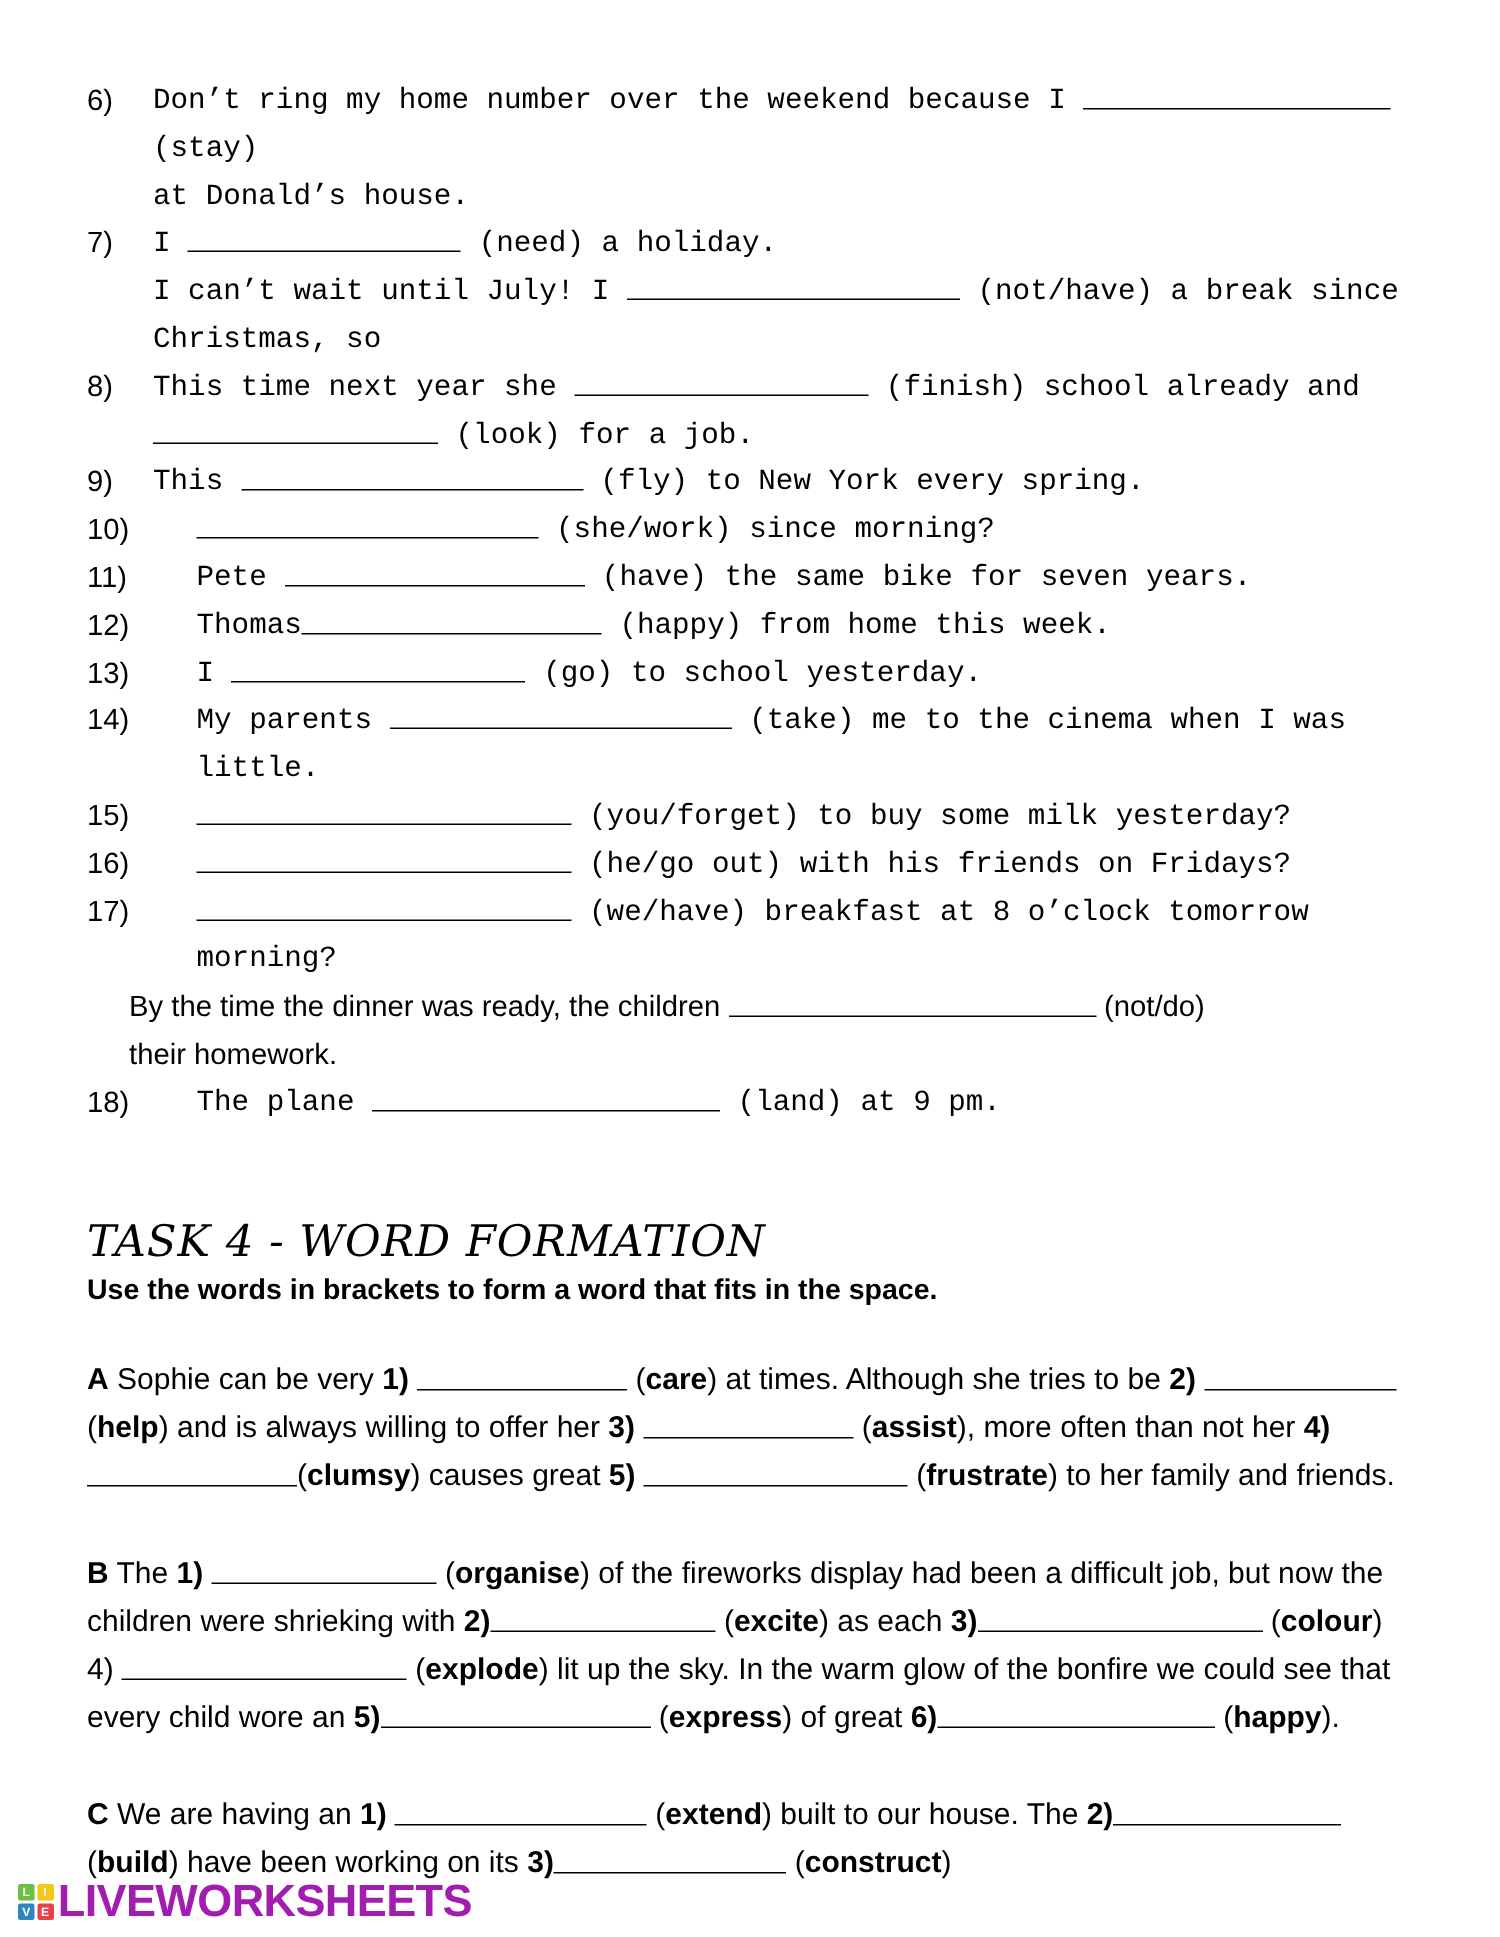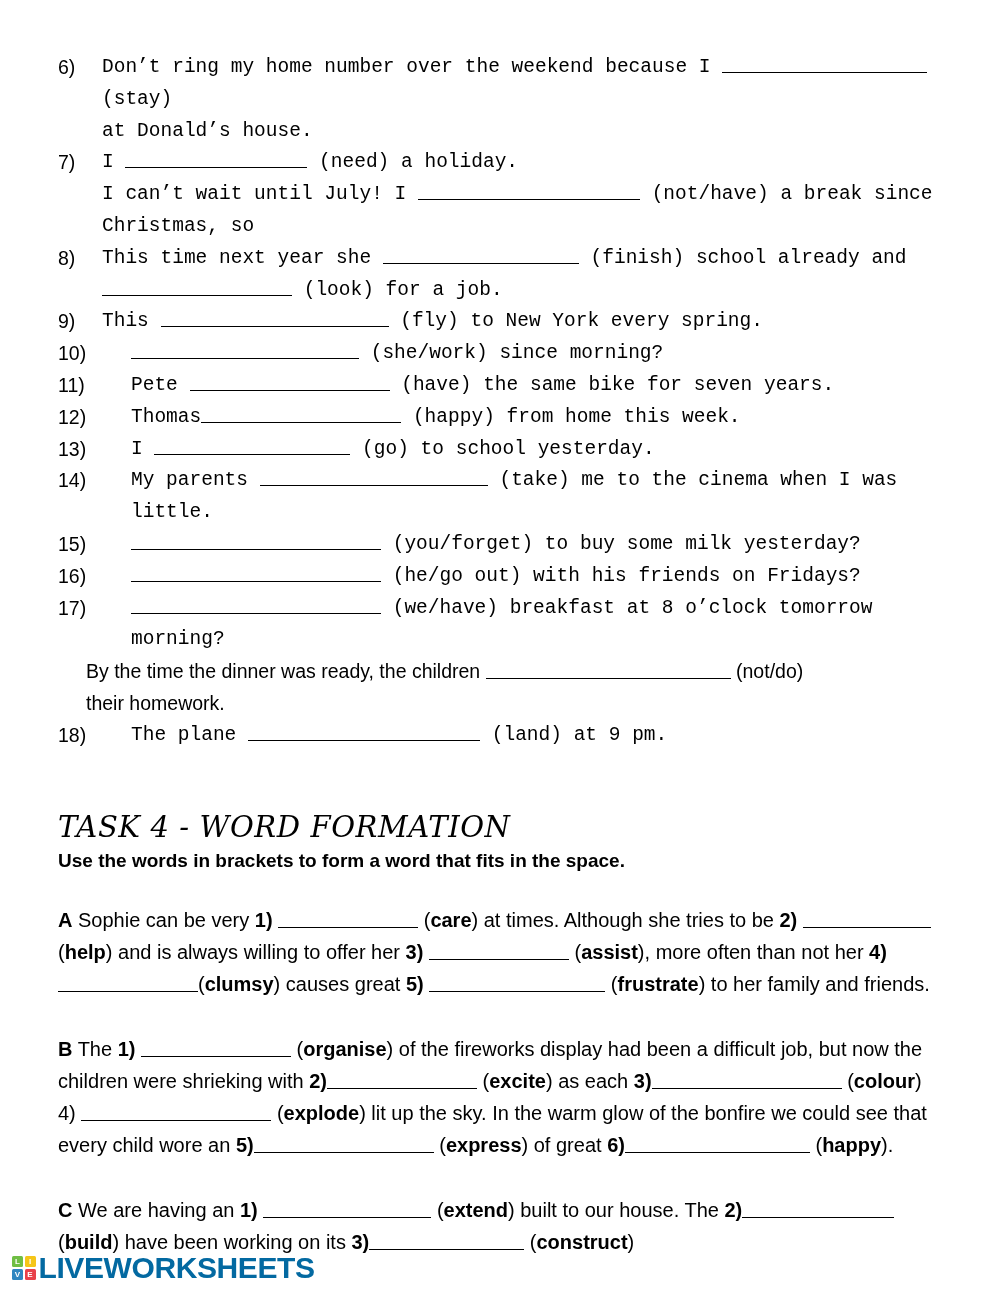--- a/index.html
+++ b/index.html
@@ -199,16 +199,16 @@
       </div>
   </div>
 
   <div class="footer">
     <div class="logo-tiles" id="logo-tiles">
         <div class="tile" style="background: rgb(111, 190, 68);">L</div>
         <div class="tile" style="background: rgb(245, 197, 24);">I</div>
         <div class="tile" style="background: rgb(46, 134, 193);">V</div>
         <div class="tile" style="background: rgb(232, 65, 74);">E</div>
       </div>
-    <div class="logo-word" id="logo-word" style="color: #0369a1;">LIVEWORKSHEETS</div>
+    <div class="logo-word" id="logo-word" style="color: #a21caf;">LIVEWORKSHEETS</div>
   </div>
 
 </div>
 
 </body></html>

